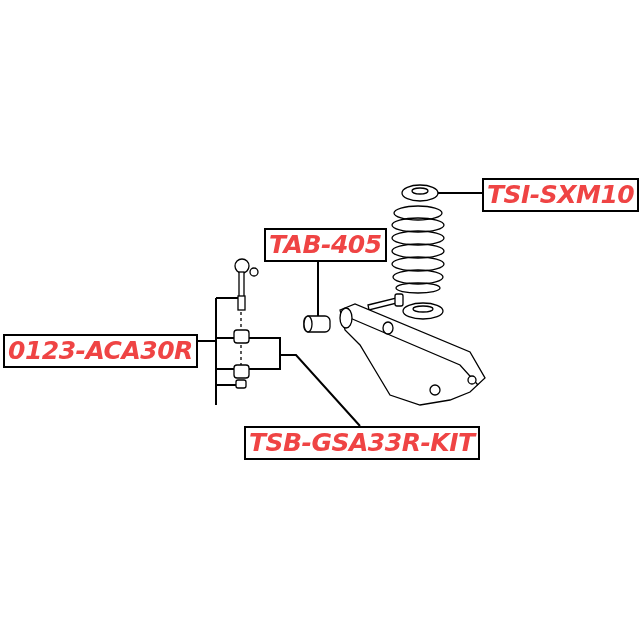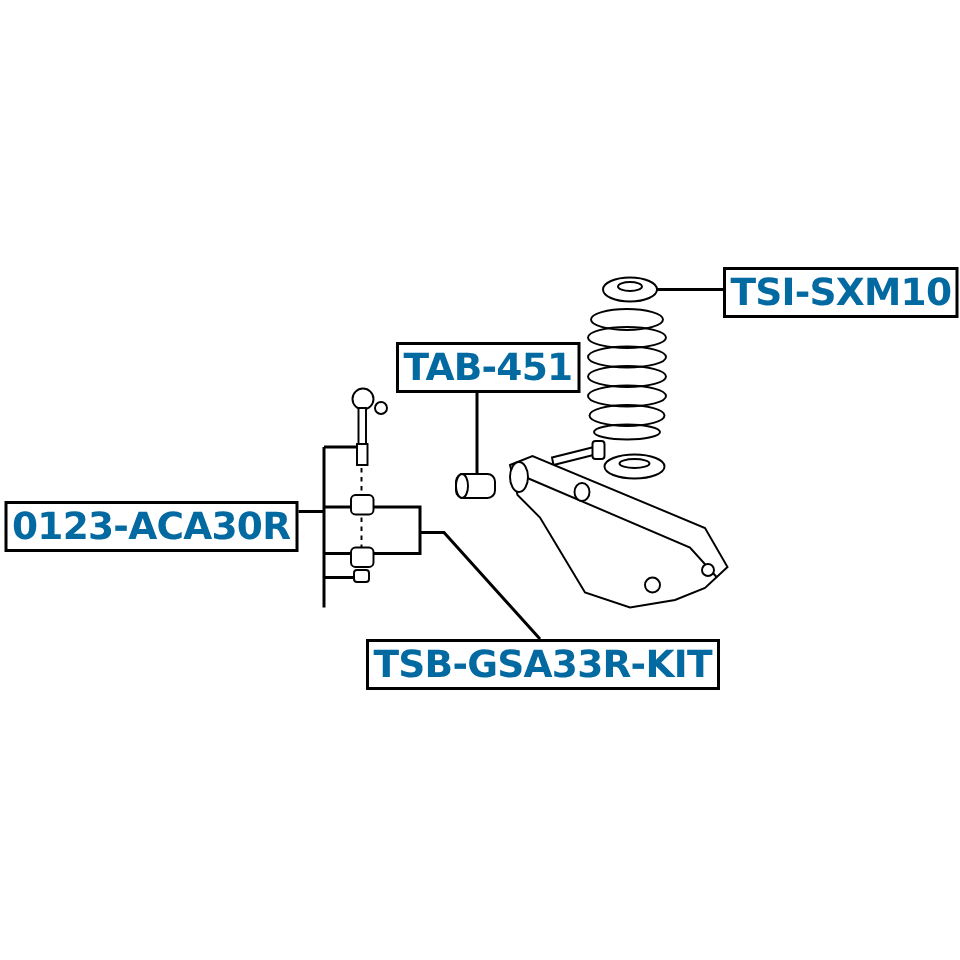--- a/index.html
+++ b/index.html
@@ -2,26 +2,27 @@
 <html><head>
 <meta charset="utf-8">
 <style>
   html, body { margin: 0; padding: 0; background: #ffffff; }
   body { width: 640px; height: 640px; position: relative; overflow: hidden; font-family: "DejaVu Sans", sans-serif; }
   .label {
     position: absolute;
     border: 2px solid #000;
     background: #fff;
     font-weight: bold;
-    color: #0369a1;
+    color: #ef4444;
     font-size: 25px;
     line-height: 30px;
     padding: 0 3px;
     white-space: nowrap;
     letter-spacing: -0.5px;
+    font-style: italic;
   }
   svg.diagram { position: absolute; left: 0; top: 0; }
 </style>
 </head>
 <body>
 
 <svg class="diagram" width="640" height="640" viewBox="0 0 640 640">
   <g fill="none" stroke="#000" stroke-width="1.6">
 
     <line x1="436" y1="193" x2="482" y2="193" stroke-width="2"></line>
@@ -84,15 +85,15 @@
     <path d="M340,310 L355,304 L470,352 L485,378 L470,392 L450,400 L420,405 L390,395 L375,370 L360,345 L345,330 Z"></path>
     <path d="M350,318 L460,365 L478,385" fill="none"></path>
     <ellipse cx="346" cy="318" rx="6" ry="10"></ellipse>
     <ellipse cx="388" cy="328" rx="5" ry="6"></ellipse>
     <ellipse cx="435" cy="390" rx="5" ry="5"></ellipse>
     <ellipse cx="472" cy="380" rx="4" ry="4"></ellipse>
   </g>
 </svg>
 
 <div class="label" style="left:482px; top:178px;">TSI-SXM10</div>
-<div class="label" style="left:264px; top:228px;">TAB-451</div>
+<div class="label" style="left:264px; top:228px;">TAB-405</div>
 <div class="label" style="left:3px; top:334px;">0123-ACA30R</div>
 <div class="label" style="left:244px; top:426px;">TSB-GSA33R-KIT</div>
 
 </body></html>

